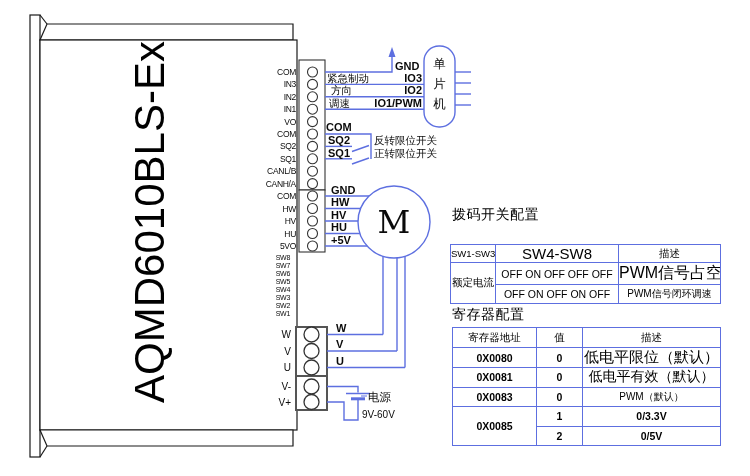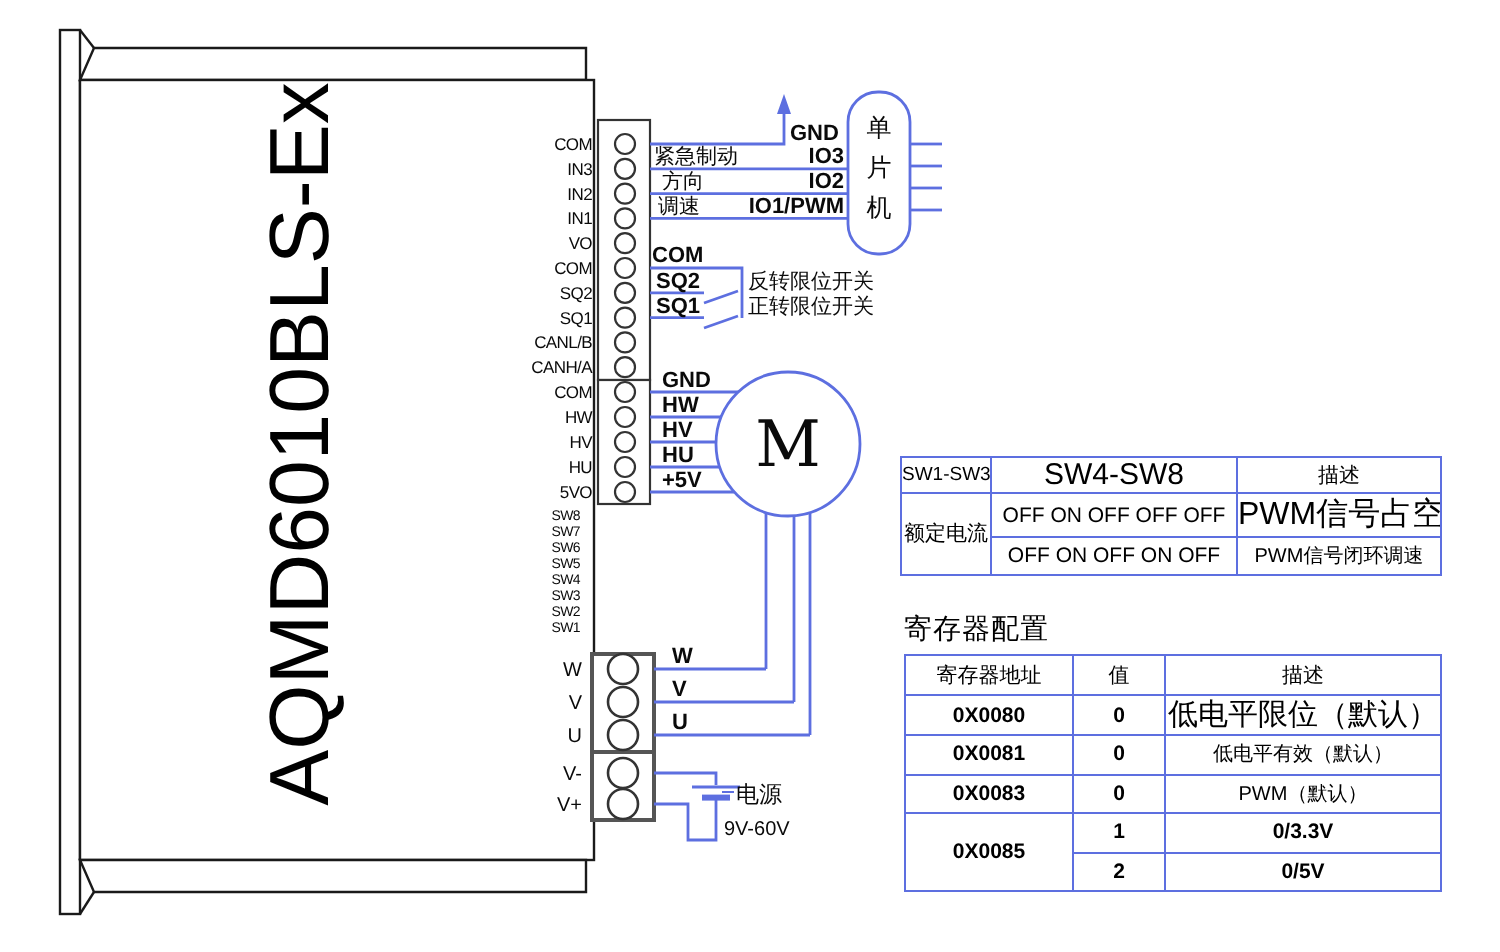--- a/index.html
+++ b/index.html
@@ -196,21 +196,22 @@
   </g>
   <g stroke="#5d6fe0">
     <line x1="346" y1="393.5" x2="370" y2="393.5" stroke-width="1.5"></line>
     <line x1="351" y1="398.8" x2="365" y2="398.8" stroke-width="3"></line>
   </g>
   <text class="cn-lbl" x="368" y="401" style="font-size:11.5px">电源</text>
   <text class="cn-lbl" x="362" y="417.5" style="font-size:10px">9V-60V</text>
 
 </svg>
 
-<table class="cfg" style="left:450px;top:228px;width:270px">
+<div class="tbl-title" style="left:452px;top:206px">拨码开关配置</div>
+<table class="cfg" style="left:450px;top:244px;width:270px">
   <colgroup>
         <col style="width:45px">
         <col style="width:123px">
         <col style="width:102px">
       </colgroup>
   <tbody>
     <tr style="height:16px">
       <td class="hdr" style="font-size:9.5px">SW1-SW3</td>
       <td class="hdr" style="font-size:15px">SW4-SW8</td>
       <td class="hdr">描述</td>
@@ -241,21 +242,21 @@
       <td class="hdr">描述</td>
     </tr>
     <tr style="height:19.5px">
       <td class="bold">0X0080</td>
       <td class="bold">0</td>
       <td style="font-size:15px">低电平限位（默认）</td>
     </tr>
     <tr style="height:19.5px">
       <td class="bold">0X0081</td>
       <td class="bold">0</td>
-      <td style="font-size:10px">低电平有效（默认）</td>
+      <td style="font-size:14px">低电平有效（默认）</td>
     </tr>
     <tr style="height:19.5px">
       <td class="bold">0X0083</td>
       <td class="bold">0</td>
       <td style="font-size:10px">PWM（默认）</td>
     </tr>
     <tr style="height:19.5px">
       <td class="bold" rowspan="2">0X0085</td>
       <td class="bold">1</td>
       <td class="bold">0/3.3V</td>

